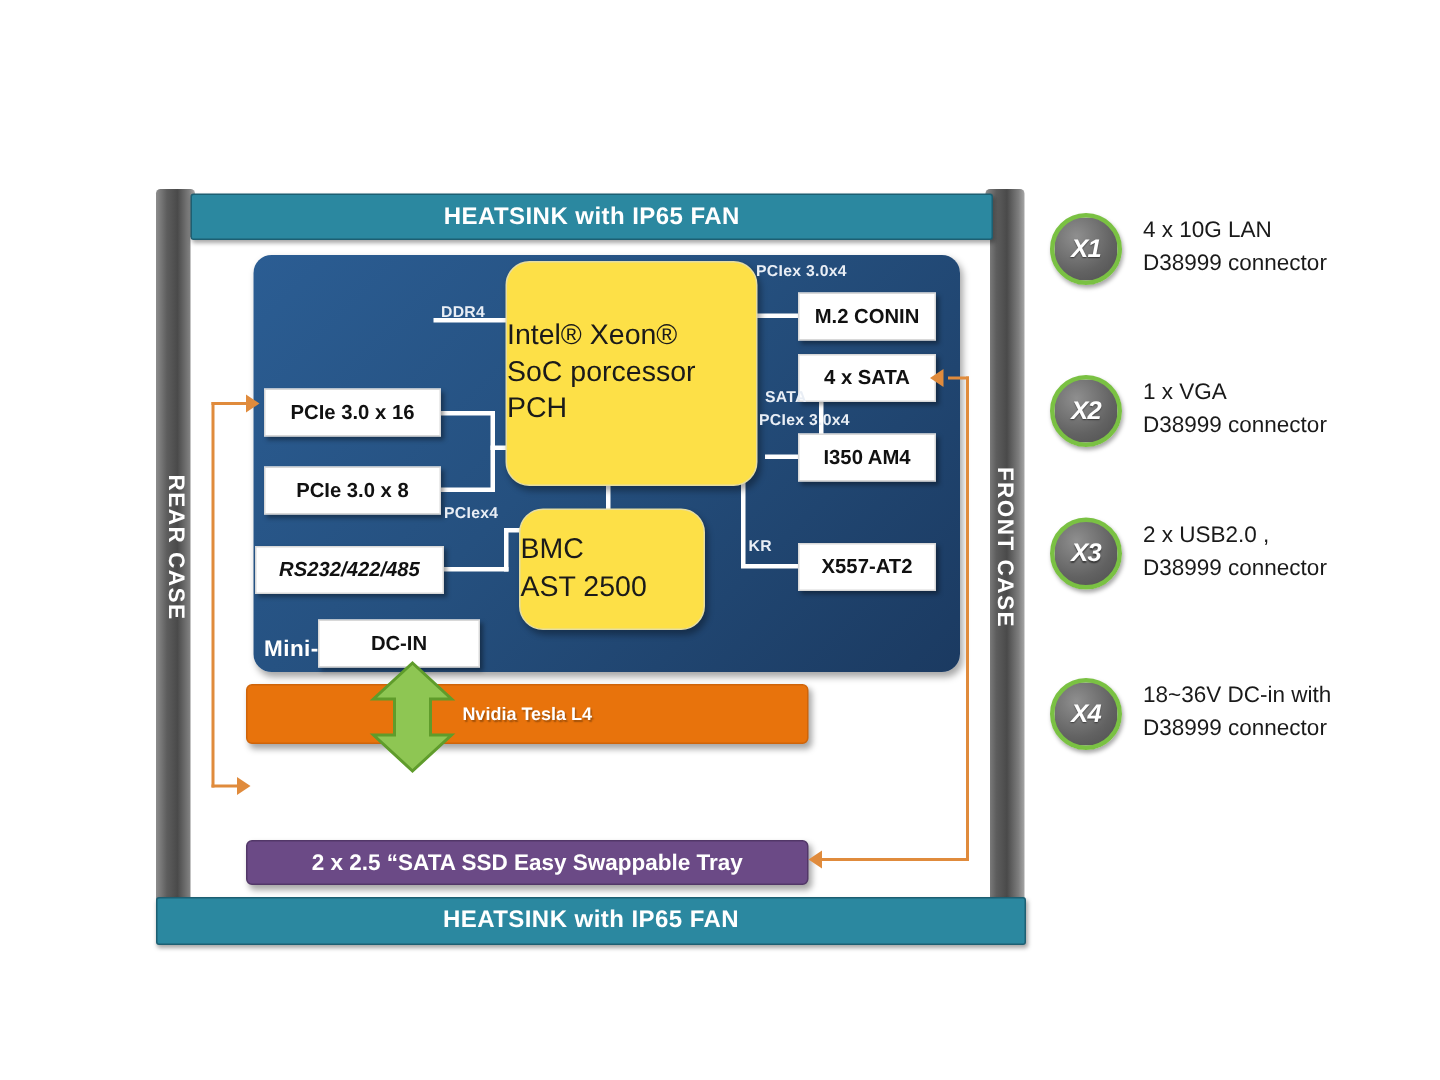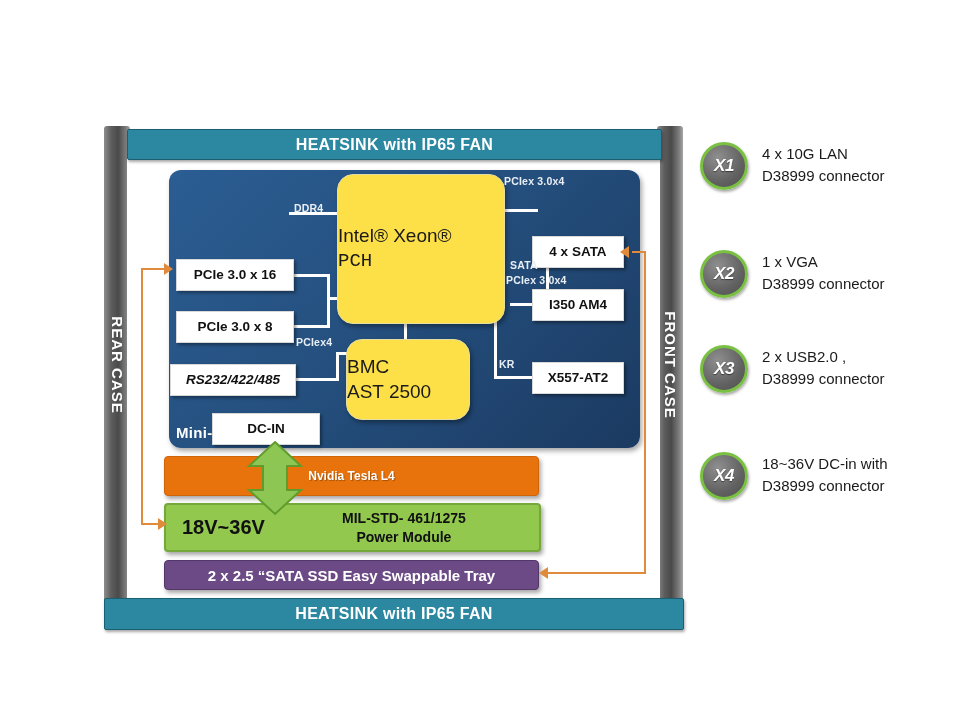--- a/index.html
+++ b/index.html
@@ -60,21 +60,21 @@
     box-shadow:2px 2px 3px rgba(0,0,0,.38);
   }
 
   .chip{
     position:absolute;background:#fde047;border:1px solid #e6dda0;border-radius:16px;
     display:flex;flex-direction:column;align-items:flex-start;justify-content:center;
     color:#1a1a1a;box-shadow:2px 3px 4px rgba(0,0,0,.33);
   }
   .chip .l1{font-size:19px;line-height:1.3;}
   .chip .l2{font-size:19px;line-height:1.3;}
-  .chip .l3{font-size:19px;line-height:1.3;margin-top:0;font-family:Liberation Mono, monospace;}
+  .chip .l3{font-size:19px;line-height:1.3;margin-top:0;}
   .chip.bmc .l1{font-size:19px;font-weight:normal;}
 
   .conn-label{
     position:absolute;color:#e9eef5;font-size:10.5px;font-weight:bold;
     white-space:nowrap;letter-spacing:.2px;
   }
   .wire{position:absolute;background:#ffffff;}
 
   
   .bar{
@@ -167,45 +167,42 @@
   <div class="wire" style="left:494px;top:196px;width:3px;height:180px;"></div>
   <div class="wire" style="left:494px;top:376px;width:44px;height:3px;"></div>
 
   <div class="wbox" style="left:176px;top:259px;width:116px;height:30px;">PCIe 3.0 x 16</div>
   <div class="wbox" style="left:176px;top:311px;width:116px;height:30px;">PCIe 3.0 x 8</div>
   <div class="wbox" style="left:170px;top:364px;width:124px;height:30px;font-style:italic;">RS232/422/485</div>
   <div class="wbox" style="left:212px;top:413px;width:106px;height:30px;">DC-IN</div>
 
   <div class="chip" style="left:337px;top:174px;width:166px;height:148px;">
     <div class="l1">Intel® Xeon®</div>
+    <div class="l2">SoC porcessor</div>
     <div class="l3">PCH</div>
   </div>
   <div class="chip bmc" style="left:346px;top:339px;width:122px;height:79px;">
     <div class="l1">BMC</div>
     <div class="l1">AST 2500</div>
   </div>
 
+  <div class="wbox" style="left:532px;top:195px;width:90px;height:30px;">M.2 CONIN</div>
   <div class="wbox" style="left:532px;top:236px;width:90px;height:30px;">4 x SATA</div>
   <div class="wbox" style="left:532px;top:289px;width:90px;height:30px;">I350 AM4</div>
   <div class="wbox" style="left:532px;top:362px;width:90px;height:30px;">X557-AT2</div>
 
   <div class="conn-label" style="left:294px;top:202px;">DDR4</div>
   <div class="conn-label" style="left:296px;top:336px;">PCIex4</div>
   <div class="conn-label" style="left:504px;top:175px;">PCIex 3.0x4</div>
   <div class="conn-label" style="left:510px;top:259px;">SATA</div>
   <div class="conn-label" style="left:506px;top:274px;">PCIex 3.0x4</div>
   <div class="conn-label" style="left:499px;top:358px;">KR</div>
 
   <div class="bar gpu">Nvidia Tesla L4</div>
 
-  <div class="bar power">
-    <div class="pw-v">18V~36V</div>
-    <div class="pw-t" style="white-space:pre-line;">MIL-STD- 461/1275
-Power Module</div>
-  </div>
 
   <div class="bar ssd">2 x 2.5  “SATA SSD Easy Swappable Tray</div>
 
   <svg class="dbl-arrow" viewBox="0 0 64 76">
     <polygon points="32,2 58,26 44,26 44,50 58,50 32,74 6,50 20,50 20,26 6,26" fill="#8ec653" stroke="#5f9c2b" stroke-width="2"></polygon>
   </svg>
 
   <div class="oline" style="left:141px;top:268px;width:30px;height:2px;"></div>
   <div class="oline" style="left:141px;top:268px;width:2px;height:257px;"></div>
   <div class="oline" style="left:141px;top:523px;width:24px;height:2px;"></div>

